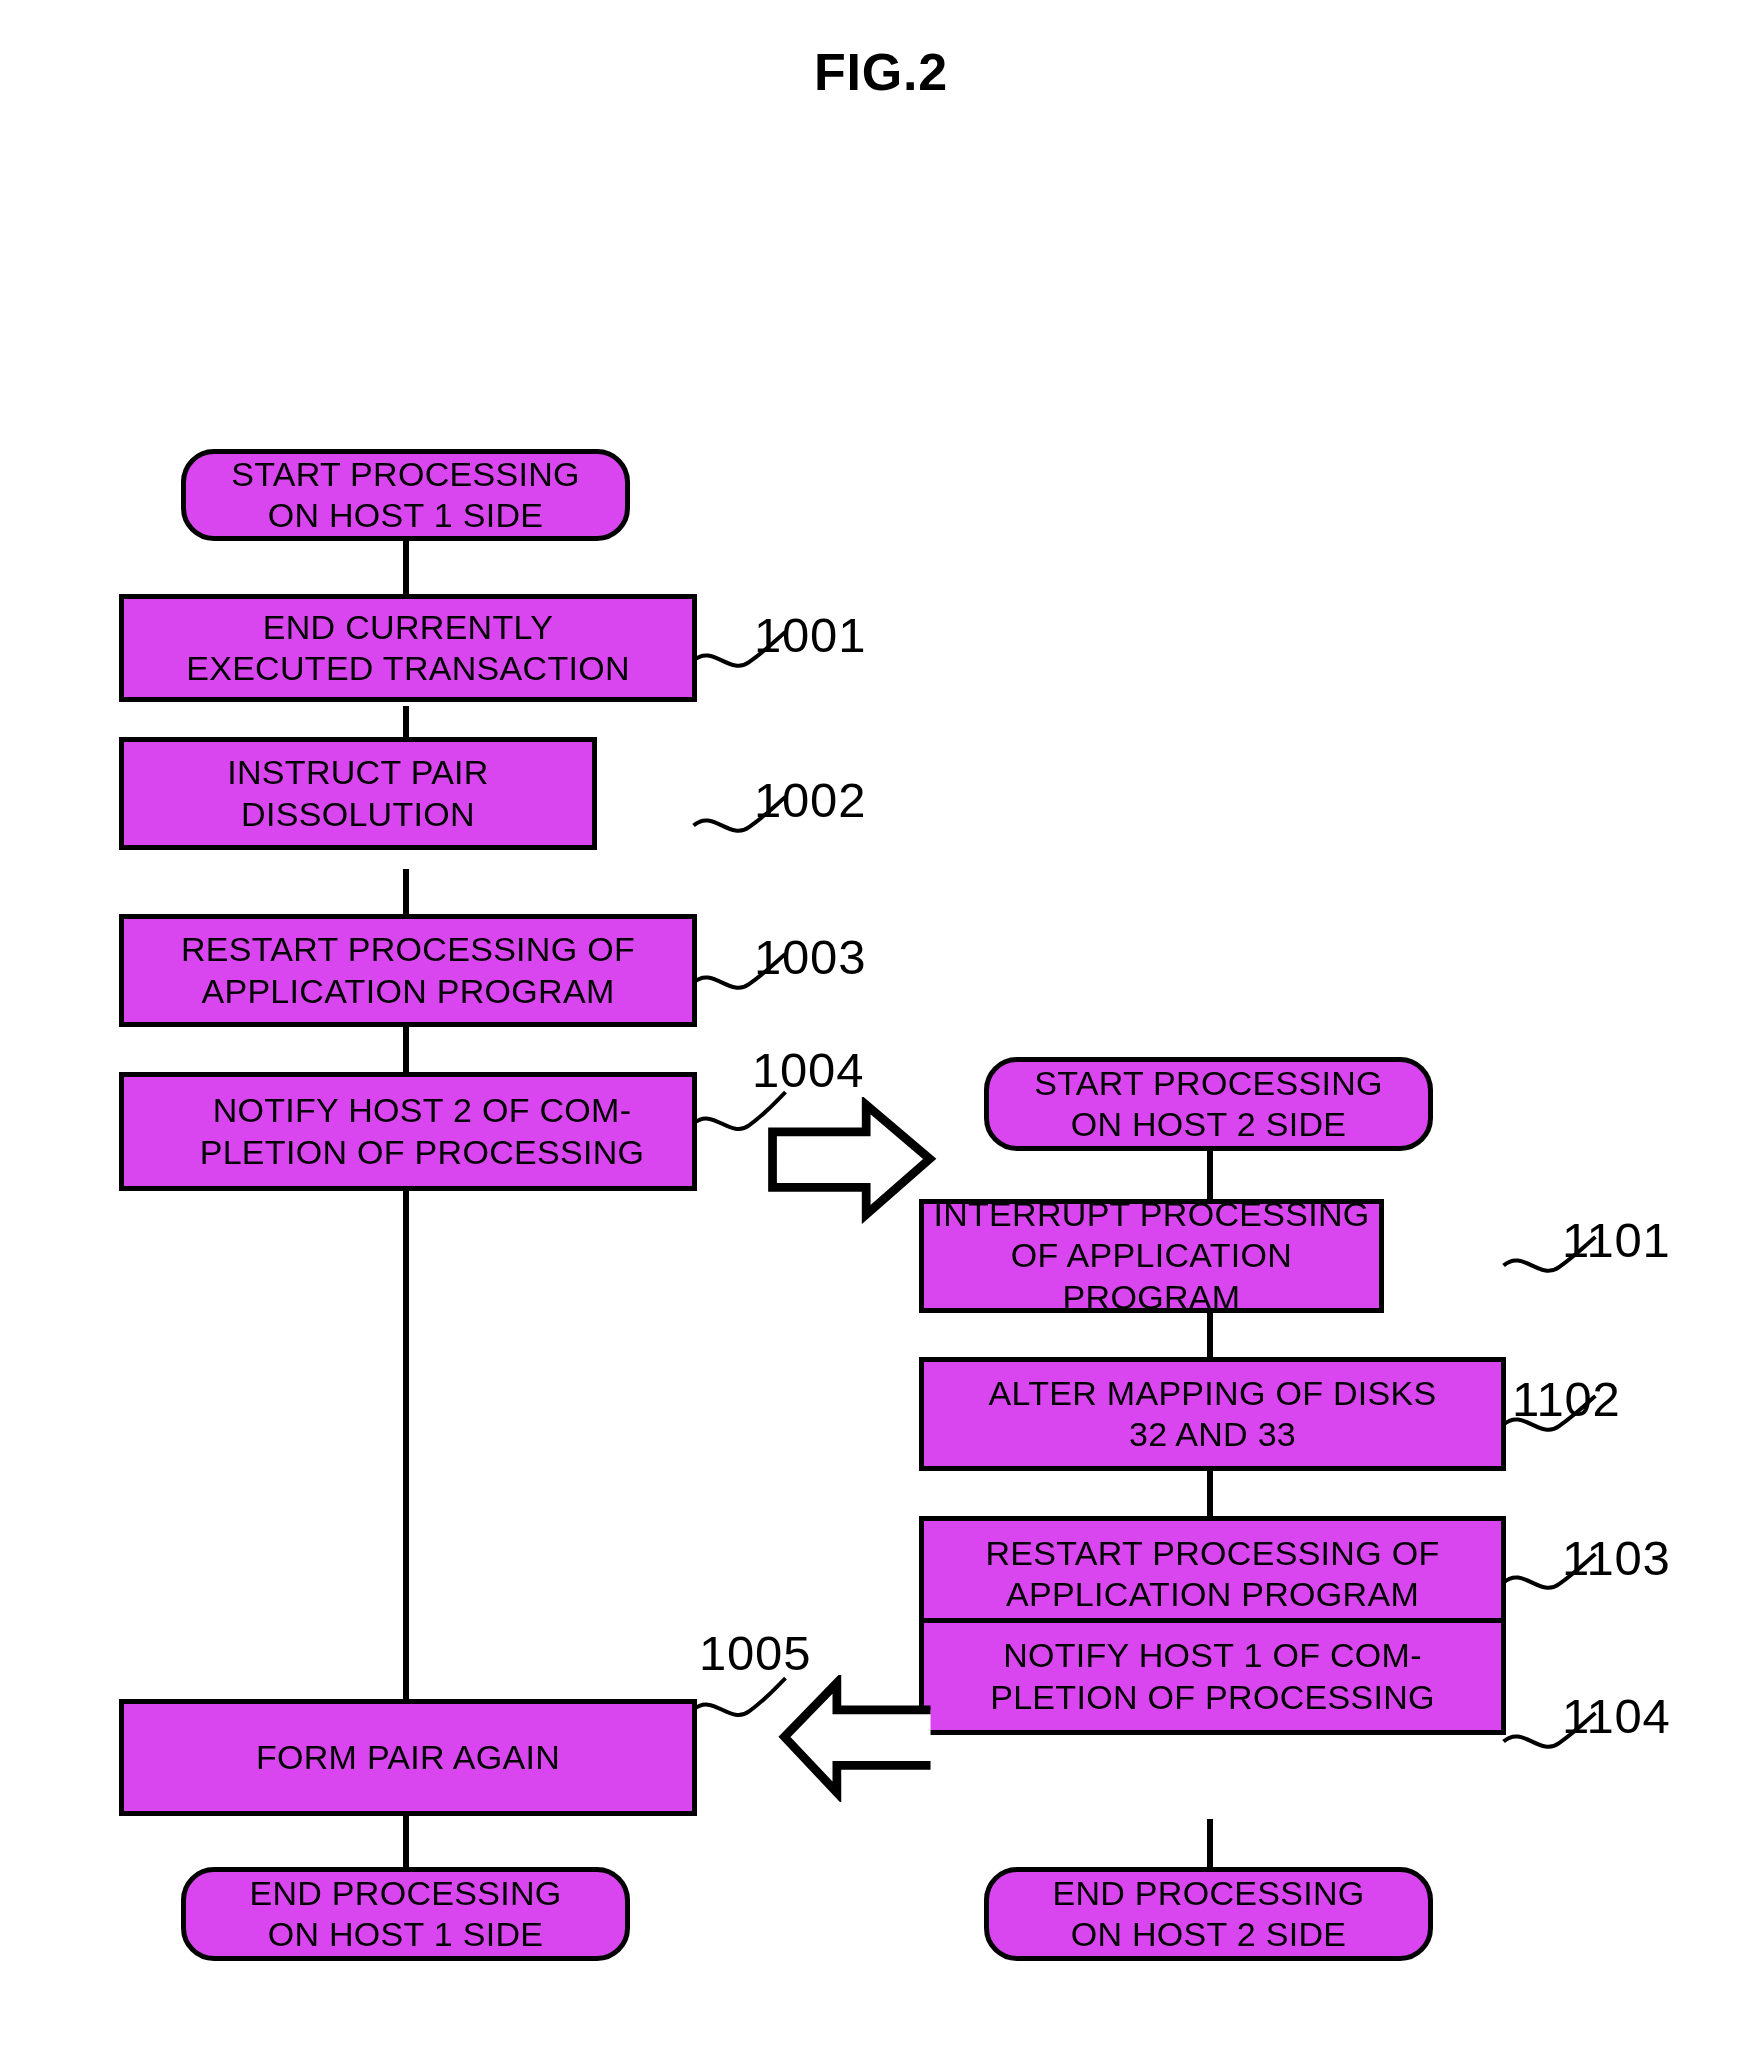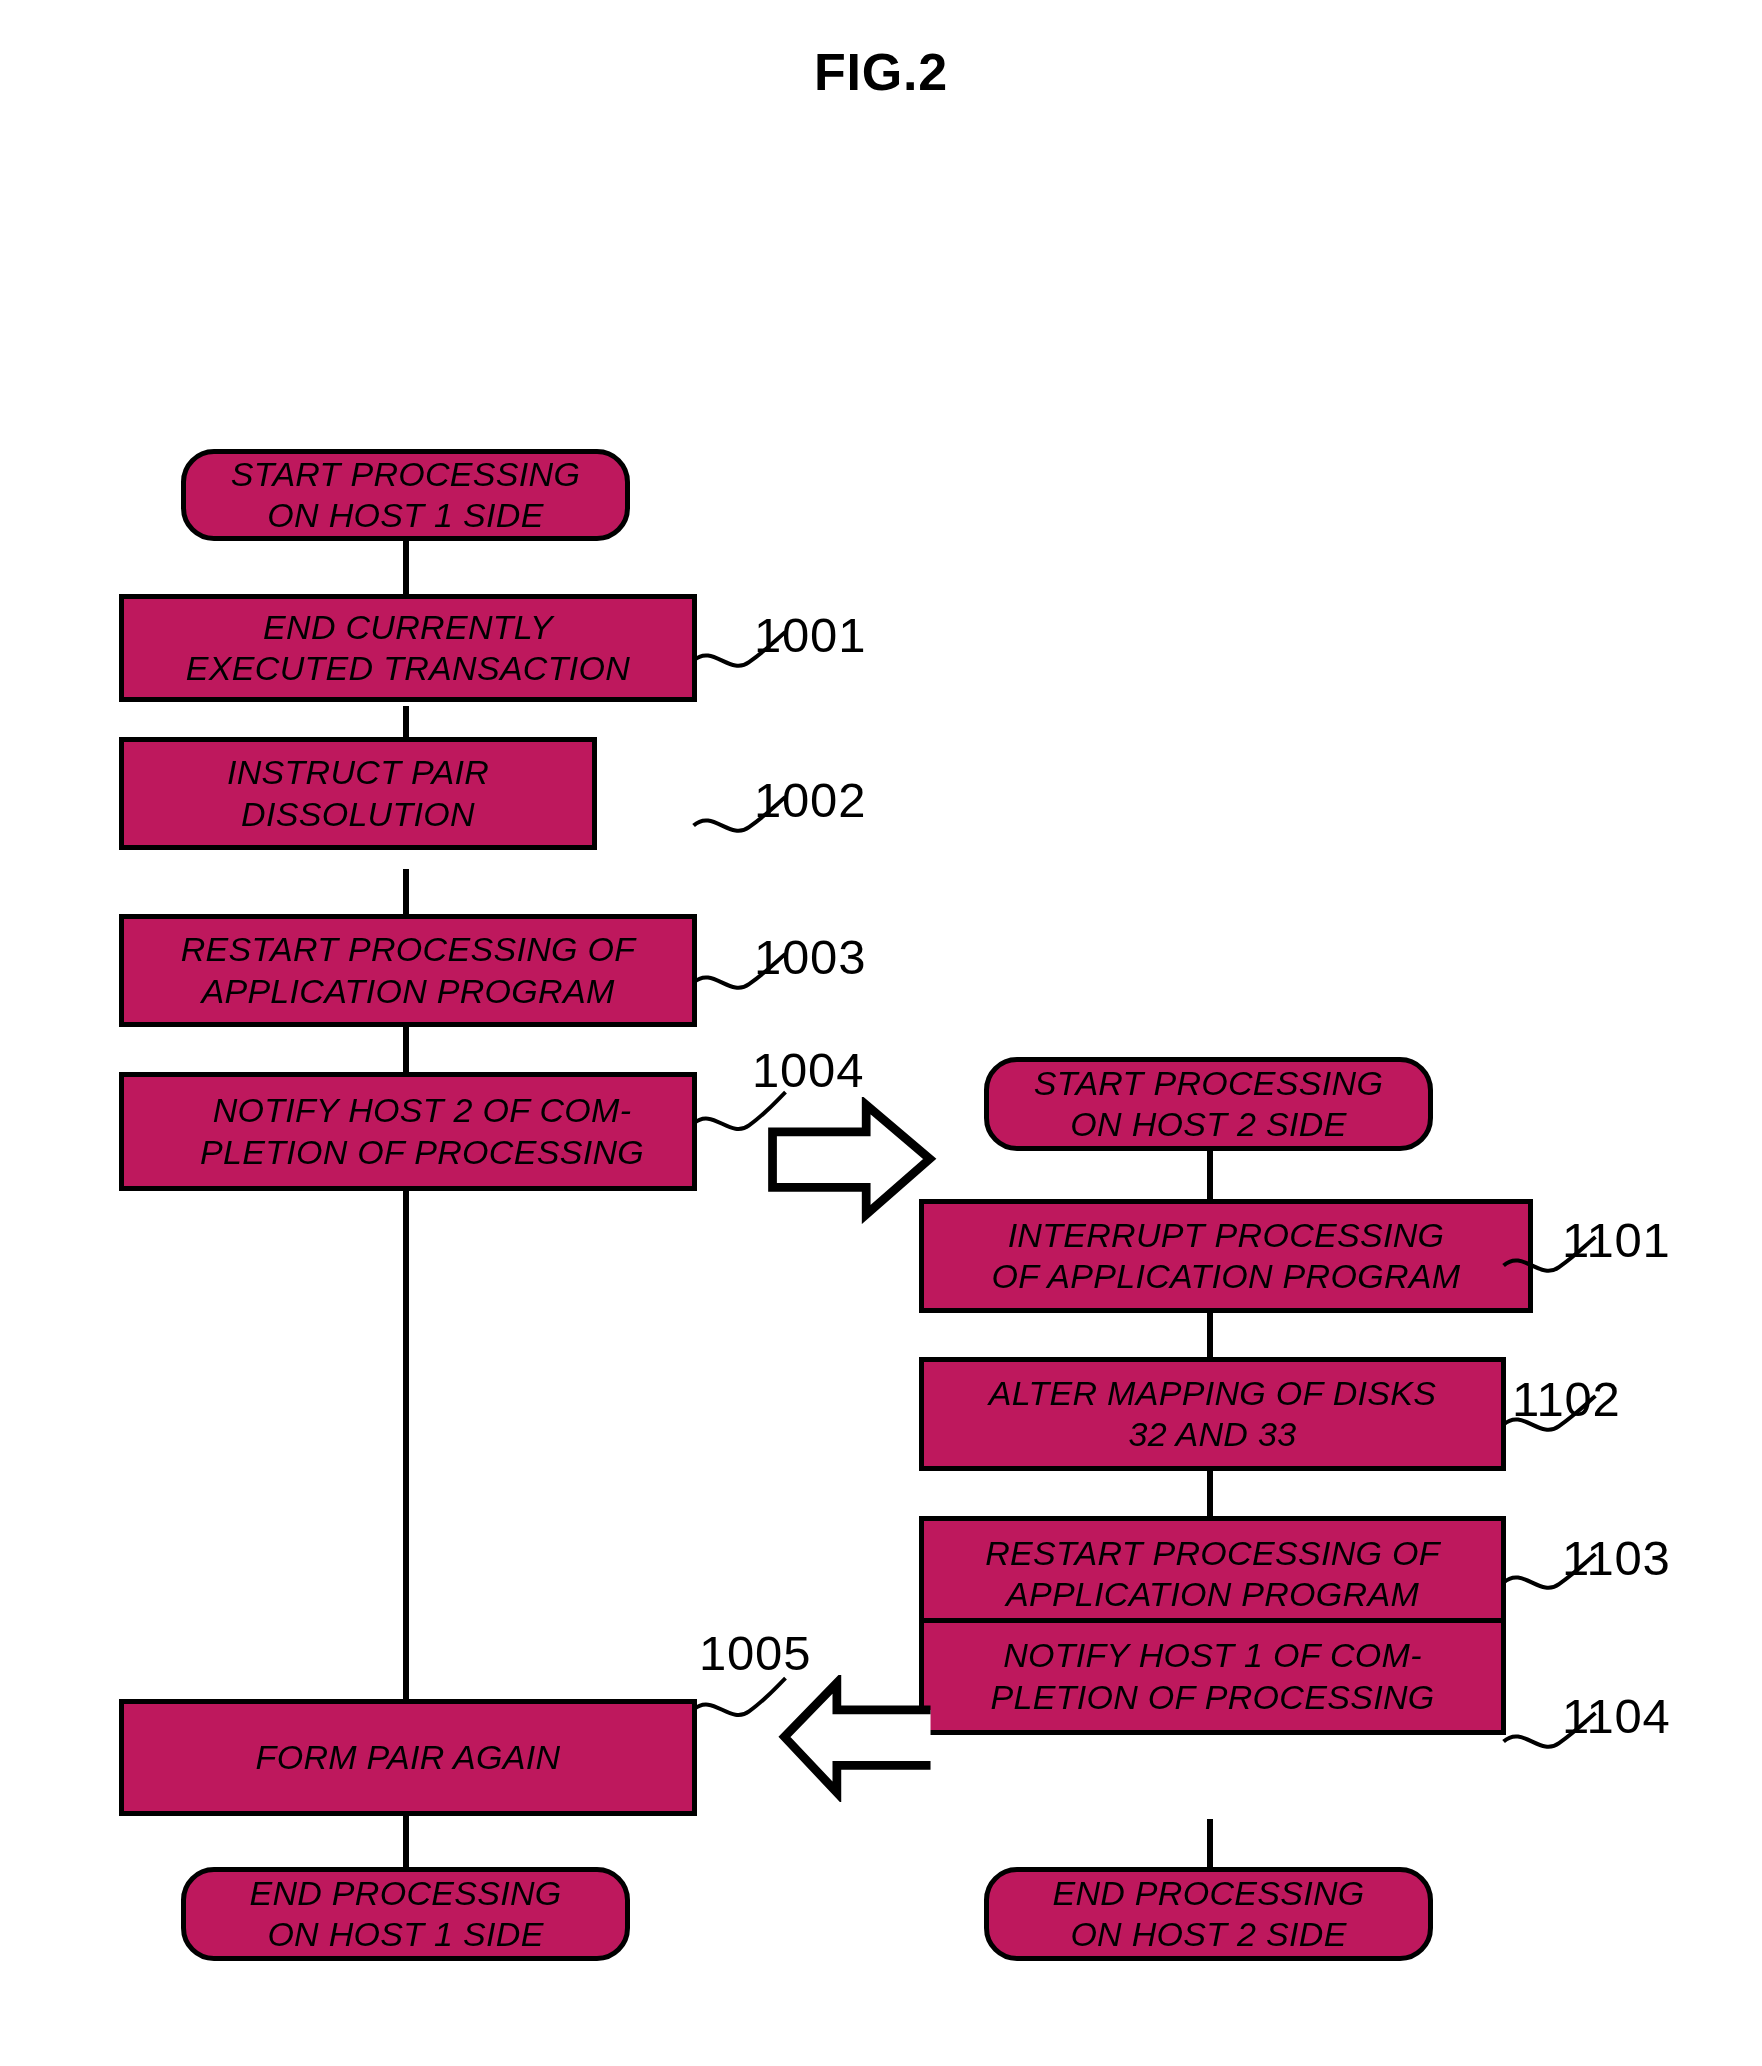--- a/index.html
+++ b/index.html
@@ -29,30 +29,29 @@
     font-weight: bold;
     letter-spacing: 0.8px;
     line-height: 1;
   }
 
   
   .node {
     position: absolute;
     box-sizing: border-box;
     border: 4.8px solid #000;
-    background: #be185d;
+    background: #d946ef;
     display: flex;
     align-items: center;
     justify-content: center;
     text-align: center;
     font-size: 34px;
     line-height: 1.22;
     letter-spacing: 0.3px;
     z-index: 3;
-    font-style: italic;
   }
   .node .txt {
     display: block;
     white-space: pre-line;
     padding: 0 4.8px;
   }
   .terminal {
     border-radius: 33px;
     border-width: 5.6px;
   }
@@ -177,21 +176,21 @@
 
   <div class="vline" style="left:1207px; top:1629px; height:49px;"></div>
 
   <div class="vline" style="left:1207px; top:1819px; height:51px;"></div>
 
   <div class="node terminal" style="left:984px; top:1057px; width:449px; height:94px;">
     <span class="txt">START PROCESSING
 ON HOST 2 SIDE</span>
   </div>
 
-  <div class="node process" style="left:919px; top:1199px; width:614px; height:114px;">
+  <div class="node process" style="left:919px; top:1199px; width:465px; height:114px;">
     <span class="txt">INTERRUPT PROCESSING
 OF APPLICATION PROGRAM</span>
   </div>
   <svg class="leader" style="left:1502px; top:1232px; width:103px; height:64px;" viewBox="0 0 130 80">
     <path d="M2 42 C 26 20, 48 62, 72 44 C 92 30, 106 16, 118 6" fill="none" stroke="#000" stroke-width="5"></path>
   </svg>
   <div class="ref" style="left:1562px; top:1216px;">1101</div>
 
   <div class="node process" style="left:919px; top:1357px; width:587px; height:114px;">
     <span class="txt">ALTER MAPPING OF DISKS

